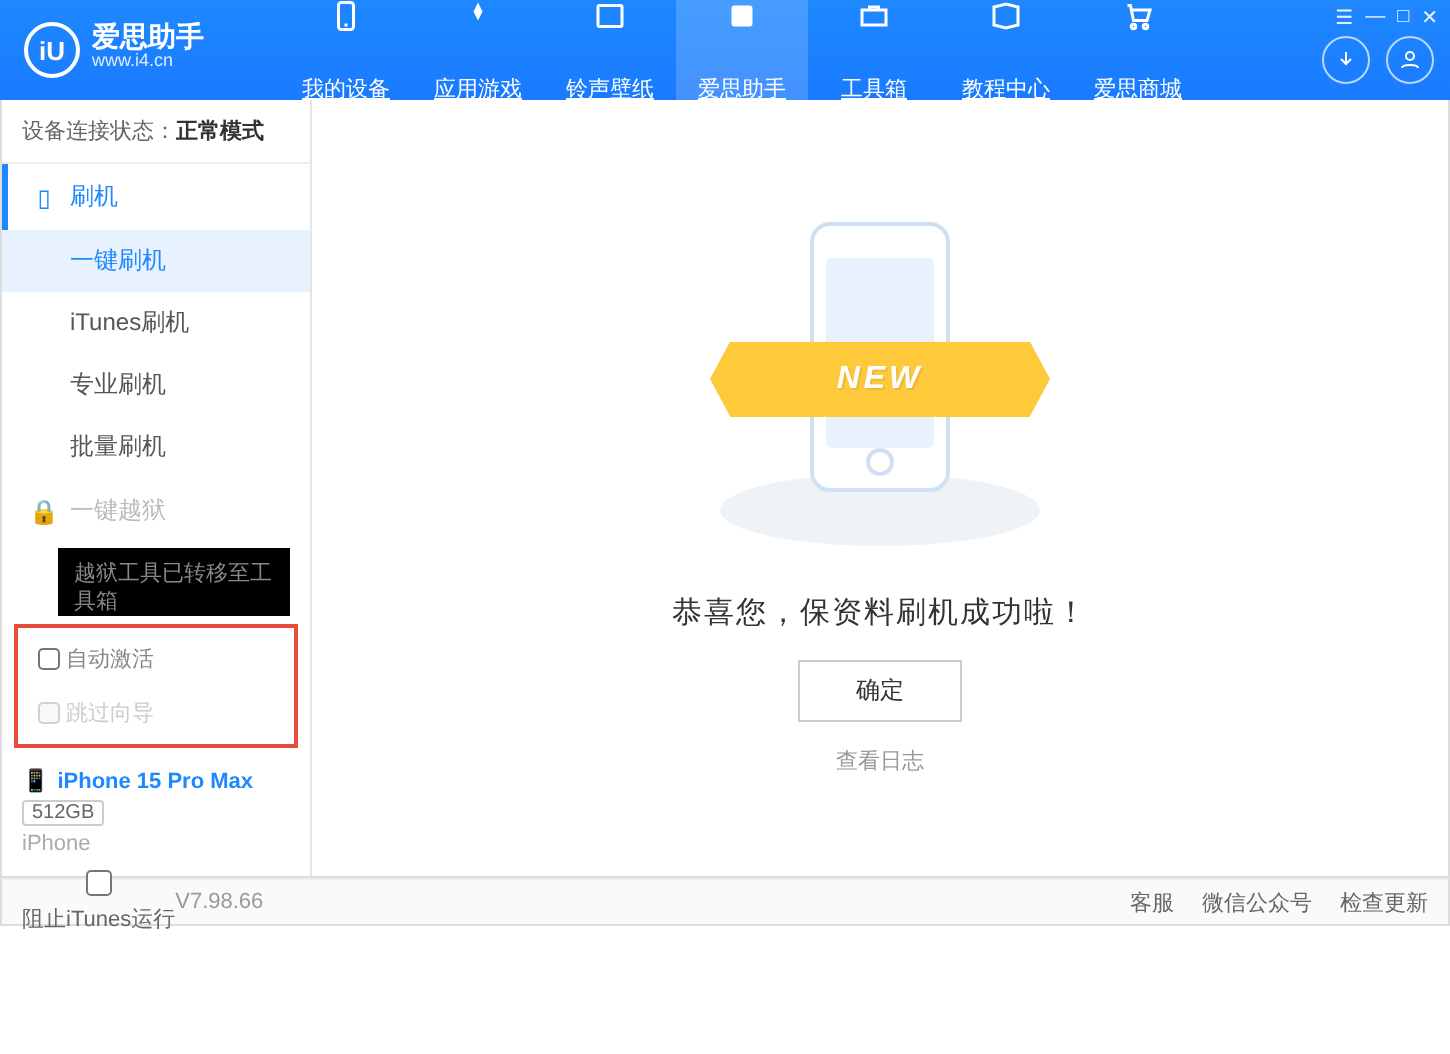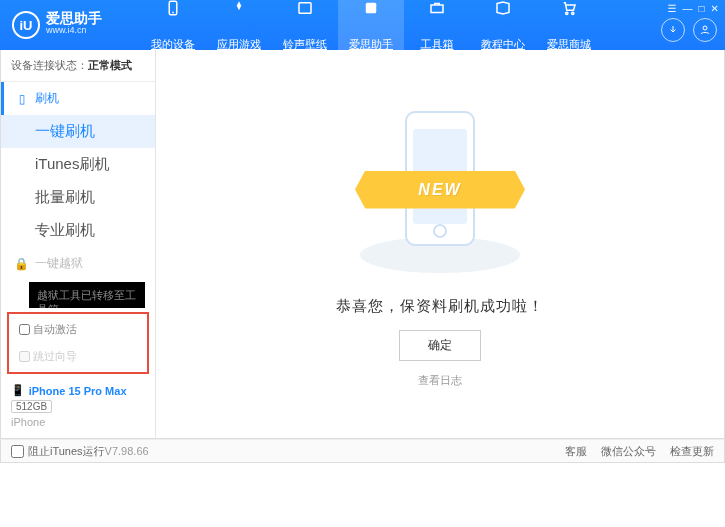--- a/index.html
+++ b/index.html
@@ -22,21 +22,21 @@
 
 .body-area { display: flex; height: 389px; border: 1px solid #ddd; border-top: none; }
 .sidebar { width: 155px; border-right: 1px solid #e5e5e5; display: flex; flex-direction: column; background: #fff; }
 .status-bar { padding: 8px 10px; font-size: 11px; color: #666; border-bottom: 1px solid #eee; }
 .status-value { color: #333; font-weight: bold; }
 .menu { flex: 1; overflow-y: auto; }
 .menu-group { padding: 8px 14px; font-size: 12px; color: #333; display: flex; align-items: center; gap: 6px; cursor: pointer; }
 .menu-group.active-group { border-left: 3px solid #1e88ff; color: #1e88ff; padding-left: 11px; }
 .menu-icon { width: 14px; height: 14px; display: inline-flex; align-items: center; justify-content: center; color: #999; }
 .menu-group.active-group .menu-icon { color: #1e88ff; }
-.menu-sub { padding: 7px 2px 7px 34px; font-size: 15px; color: #555; cursor: pointer; }
+.menu-sub { padding: 7px 2px 7px 34px; font-size: 12px; color: #555; cursor: pointer; }
 .menu-sub.active { background: #e8f2ff; color: #1e88ff; }
 .menu-sub.boxed { background: #000000; margin: 2px 10px 2px 28px; padding: 6px 8px; font-size: 11px; color: #888; line-height: 1.3; }
 .menu-group.locked { color: #bbb; }
 
 .checkbox-row { padding: 8px 10px; display: flex; gap: 12px; font-size: 11px; color: #888; border: 2px solid #e74c3c; margin: 4px 6px; flex-direction: column; }
 .checkbox-row label { display: flex; align-items: center; gap: 3px; cursor: pointer; }
 .checkbox-row input { width: 11px; height: 11px; }
 .checkbox-row .disabled { color: #ccc; }
 
 .device-block { padding: 6px 10px 10px; font-size: 11px; }
@@ -50,21 +50,21 @@
 .phone { position: absolute; left: 50%; top: 10px; transform: translateX(-50%); width: 70px; height: 135px; background: #fff; border: 2px solid #cfe0f5; border-radius: 10px; }
 .phone::before { content: ""; position: absolute; top: 16px; left: 6px; right: 6px; bottom: 20px; background: #e8f2ff; border-radius: 3px; }
 .phone::after { content: ""; position: absolute; bottom: 6px; left: 50%; transform: translateX(-50%); width: 10px; height: 10px; border: 2px solid #cfe0f5; border-radius: 50%; }
 .ribbon { position: absolute; top: 70px; left: 5px; right: 5px; height: 38px; background: #ffc93c; clip-path: polygon(6% 0, 94% 0, 100% 50%, 94% 100%, 6% 100%, 0 50%); display: flex; align-items: center; justify-content: center; font-weight: 900; font-size: 16px; color: #fff; font-style: italic; letter-spacing: 2px; text-shadow: 1px 1px 0 rgba(0,0,0,0.08); }
 
 .success-text { font-size: 15px; color: #333; margin-top: 16px; letter-spacing: 1px; }
 .ok-btn { margin-top: 14px; padding: 6px 28px; border: 1px solid #ccc; background: #fff; font-size: 12px; color: #333; cursor: pointer; }
 .log-link { margin-top: 12px; font-size: 11px; color: #999; cursor: pointer; }
 
 .footer { height: 24px; border: 1px solid #ddd; border-top: 1px solid #eee; display: flex; align-items: center; font-size: 11px; color: #666; padding: 0 10px; background: #fafafa; }
-.footer-left { display: flex; align-items: center; gap: 4px; }
+.footer-left { display: flex; align-items: center; gap: 4px; flex-direction: column; }
 .footer-right { margin-left: auto; display: flex; gap: 14px; }
 .footer-right span { cursor: pointer; }
 .version { color: #999; }
 </style>
 </head>
 <body>
 
 <div class="header">
   <div class="logo-area">
     <div class="logo-icon">iU</div>
@@ -161,22 +161,22 @@
     <div class="status-bar">
       <span>设备连接状态：</span><span class="status-value">正常模式</span>
     </div>
     <div class="menu">
       <div class="menu-group active-group">
         <span class="menu-icon">▯</span>
         <span>刷机</span>
       </div>
       <div class="menu-sub active">一键刷机</div>
       <div class="menu-sub">iTunes刷机</div>
+      <div class="menu-sub">专业刷机</div>
       <div class="menu-sub">批量刷机</div>
-      <div class="menu-sub">专业刷机</div>
 
       <div class="menu-group locked">
         <span class="menu-icon">🔒</span>
         <span>一键越狱</span>
       </div>
       <div class="menu-sub boxed">越狱工具已转移至工具箱</div>
 
       <div class="menu-group">
         <span class="menu-icon">≡</span>
         <span>更多</span>

